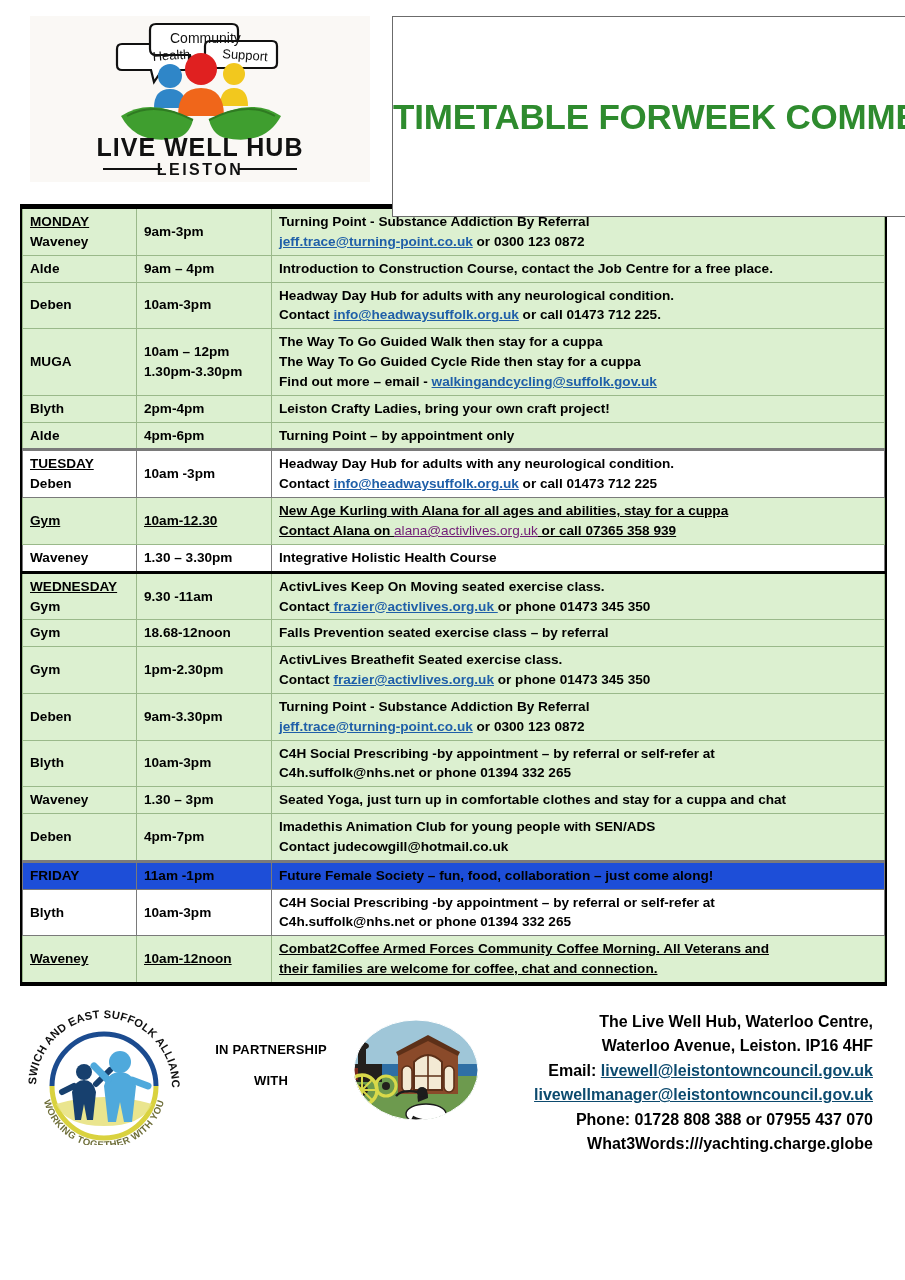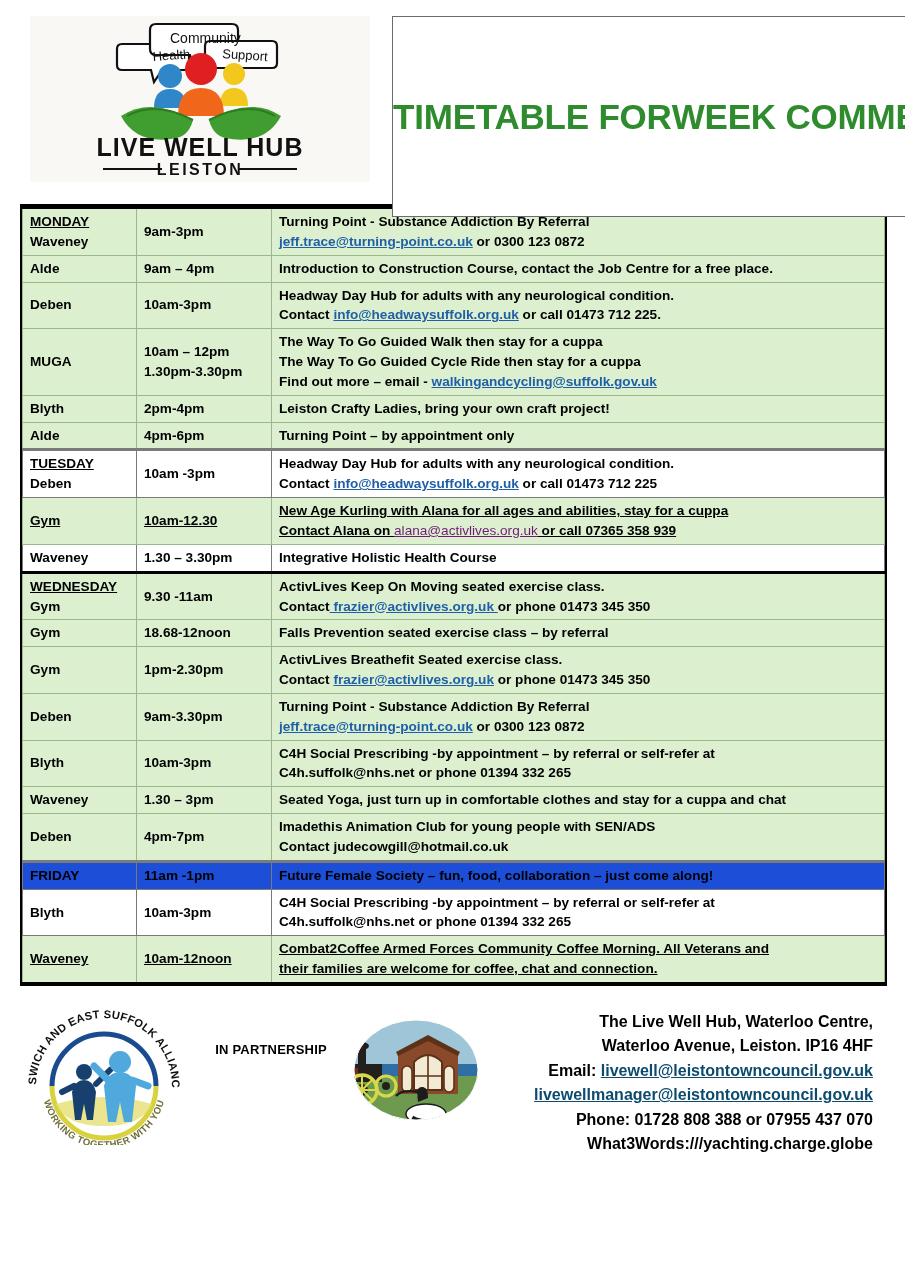--- a/index.html
+++ b/index.html
@@ -435,20 +435,21 @@
         <textPath href="#arcTop" startOffset="50%" text-anchor="middle">IPSWICH AND EAST SUFFOLK ALLIANCE</textPath>
       </text>
       <text font-family="'Liberation Sans',sans-serif" font-size="9.6" font-weight="bold" fill="#6f6f3a" letter-spacing="0.4">
         <textPath href="#arcBot" startOffset="50%" text-anchor="middle">WORKING TOGETHER WITH YOU</textPath>
       </text>
     </svg>
   </div>
 
   <div class="footer-partner">
     <div>IN PARTNERSHIP</div>
+    <div>WITH</div>
   </div>
 
   <div class="footer-logo-council">
     <svg viewBox="0 0 140 130" width="140" height="130">
       <defs>
         <clipPath id="ovalClip">
             <ellipse cx="70" cy="64" rx="62" ry="50"></ellipse>
           </clipPath>
       </defs>
       <g clip-path="url(#ovalClip)">

